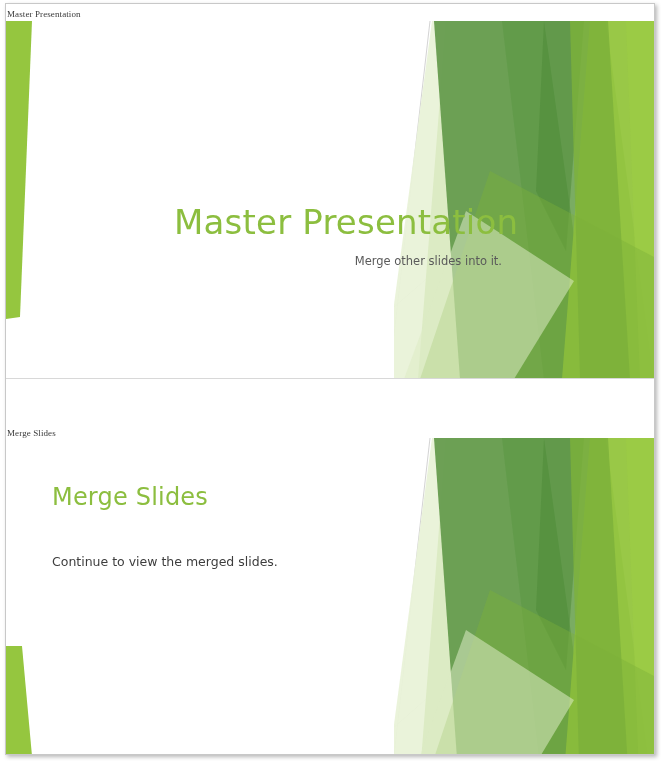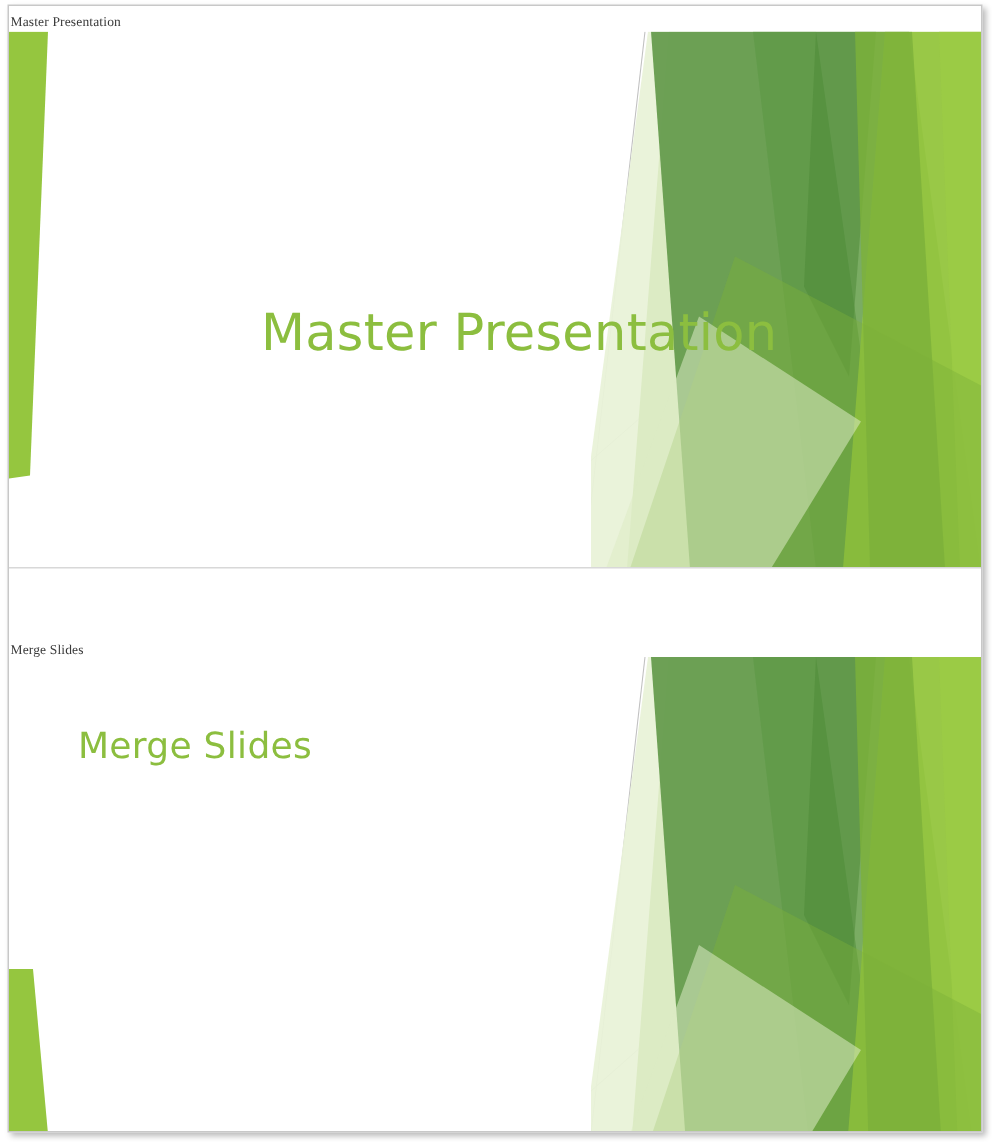--- a/index.html
+++ b/index.html
@@ -154,20 +154,21 @@
           <polygon points="176,0 214,0 236,358 186,358" fill="#7CB13A" opacity="0.82"></polygon>
 
           <polygon points="232,0 260,0 260,358 246,358" fill="#9BCB45" opacity="0.9"></polygon>
 
           <polygon points="96,150 260,236 260,358 26,358" fill="#7CB13A" opacity="0.42"></polygon>
           <polygon points="72,190 180,260 120,358 10,358" fill="#DCEBC4" opacity="0.55"></polygon>
         </svg>
 
         <div id="slide1-title">Master Presentation</div>
 
+        <div id="slide1-subtitle">Merge other slides into it.</div>
       </div>
     </div>
 
     <div class="slide-block" style="top:375px;height:377px;margin-top:45px;">
 
       <div class="slide-label" style="left:1px; top:4px;">Merge Slides</div>
 
       <div class="slide-canvas" style="left:0px; top:14px; width:648px; height:362px; border-bottom:none;">
 
         <svg class="deco-left" width="40" height="160" viewBox="0 0 40 160" style="left:0px; top:204px;">
@@ -184,17 +185,18 @@
           <polygon points="150,0 190,0 172,232 142,172" fill="#4E8B38" opacity="0.55"></polygon>
           <polygon points="196,0 260,0 260,362 168,362" fill="#95C63F" opacity="0.94"></polygon>
           <polygon points="176,0 214,0 236,362 186,362" fill="#7CB13A" opacity="0.82"></polygon>
           <polygon points="232,0 260,0 260,362 246,362" fill="#9BCB45" opacity="0.9"></polygon>
           <polygon points="96,152 260,238 260,362 26,362" fill="#7CB13A" opacity="0.42"></polygon>
           <polygon points="72,192 180,262 120,362 10,362" fill="#DCEBC4" opacity="0.55"></polygon>
         </svg>
 
         <div id="slide2-title">Merge Slides</div>
 
+        <div id="slide2-body">Continue to view the merged slides.</div>
       </div>
     </div>
 
   </div>
 </div>
 
 </body></html>

